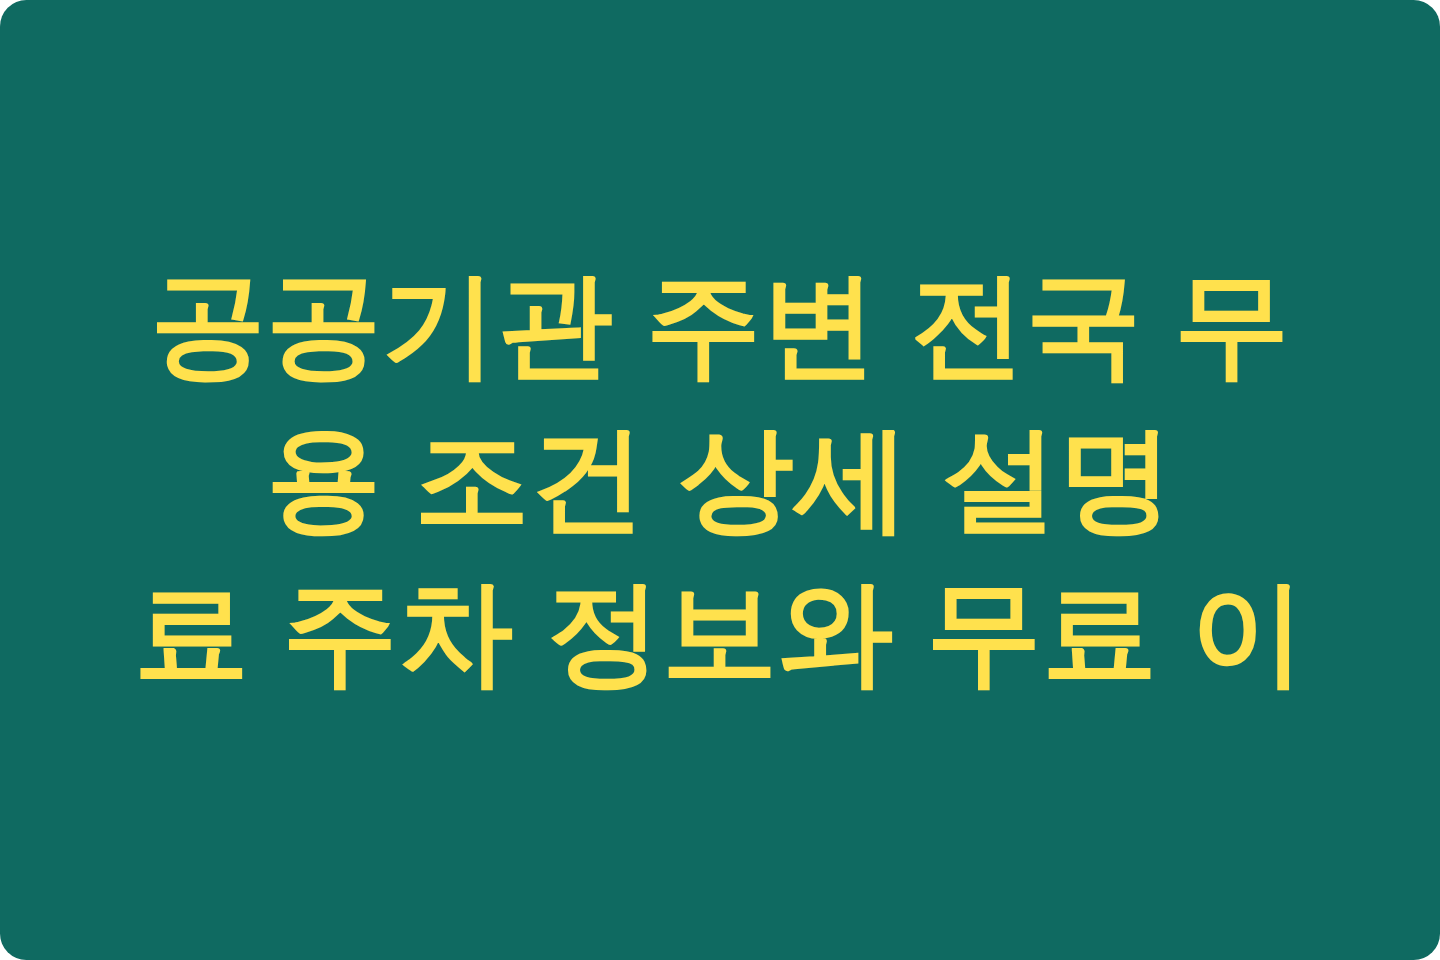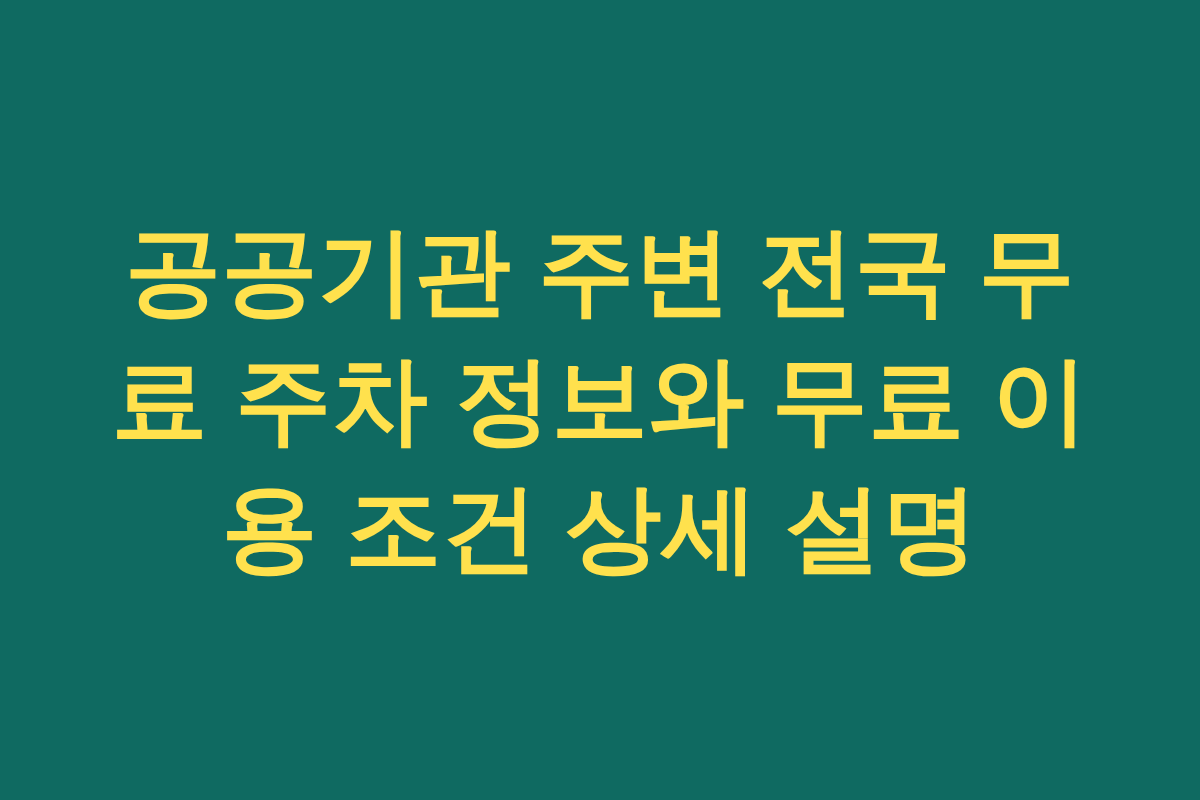--- a/index.html
+++ b/index.html
@@ -50,25 +50,25 @@
 
   
   .headline-line {
     display: block;
     white-space: nowrap;
   }
 </style>
 </head>
 <body>
 
-<div class="banner" style="background: rgb(15, 106, 97);">
+<div class="banner" style="background: rgb(15, 106, 97); border-radius: 22px;">
 
   <div class="headline-block">
 
     <h1 class="headline" style="color: rgb(255, 225, 77); text-align: center;">
       <span class="headline-line">공공기관 주변 전국 무</span>
+      <span class="headline-line">용 조건 상세 설명</span>
       <span class="headline-line">료 주차 정보와 무료 이</span>
-      <span class="headline-line">용 조건 상세 설명</span>
     </h1>
 
   </div>
 
 </div>
 
 </body></html>

